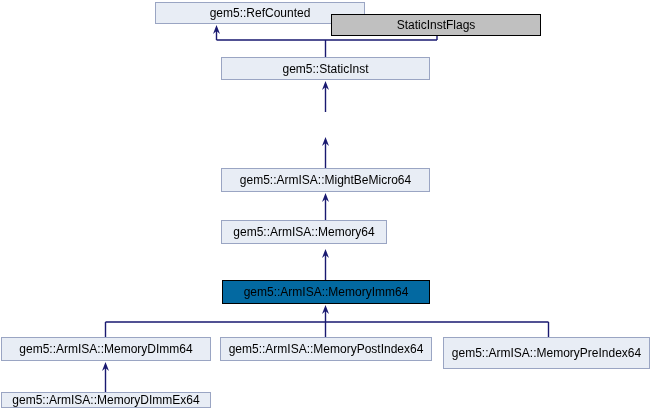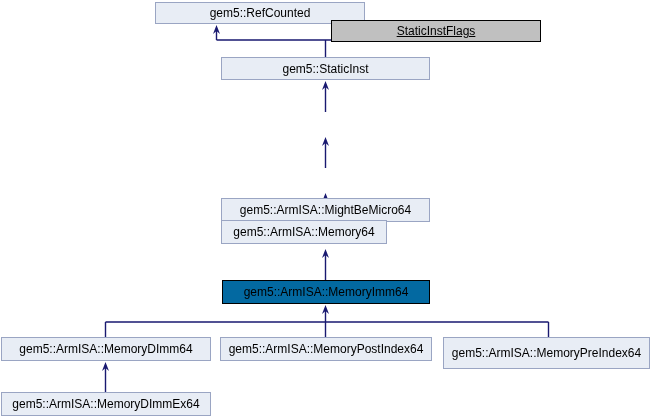--- a/index.html
+++ b/index.html
@@ -67,32 +67,32 @@
       <polygon points="325.5,137 322,146 325.5,143 329,146"></polygon>
       <polygon points="325.5,193 322,202 325.5,199 329,202"></polygon>
       <polygon points="325.5,249 322,258 325.5,255 329,258"></polygon>
       <polygon points="325.5,305 322,314 325.5,311 329,314"></polygon>
       <polygon points="105.5,362 102,371 105.5,368 109,371"></polygon>
     </g>
   </svg>
 
   <div class="node" style="left:110px; top:2px; width:210px; height:22px;margin-left:45px;">gem5::RefCounted</div>
 
-  <div class="node gray" style="left:331px; top:20px; width:210px; height:22px;text-decoration:underline;">StaticInstFlags</div>
+  <div class="node gray" style="left:331px; top:14px; width:210px; height:22px;">StaticInstFlags</div>
 
   <div class="node" style="left:221px; top:57px; width:209px; height:23px;text-align:right;">gem5::StaticInst</div>
 
 
-  <div class="node" style="left:221px; top:168px; width:209px; height:24px;margin-top:30px;">gem5::ArmISA::MightBeMicro64</div>
+  <div class="node" style="left:221px; top:168px; width:209px; height:24px;">gem5::ArmISA::MightBeMicro64</div>
 
   <div class="node" style="left:221px; top:220px; width:166px; height:24px;">gem5::ArmISA::Memory64</div>
 
   <div class="node current" style="left:222px; top:280px; width:208px; height:24px;">gem5::ArmISA::MemoryImm64</div>
 
   <div class="node" style="left:1px; top:337px; width:210px; height:24px;">gem5::ArmISA::MemoryDImm64</div>
 
   <div class="node" style="left:220px; top:337px; width:212px; height:24px;">gem5::ArmISA::MemoryPostIndex64</div>
 
   <div class="node" style="left:443px; top:337px; width:207px; height:32px;">gem5::ArmISA::MemoryPreIndex64</div>
 
-  <div class="node" style="left:1px; top:392px; width:210px; height:24px;">gem5::ArmISA::MemoryDImmEx64</div>
+  <div class="node" style="left:1px; top:392px; width:210px; height:16px;">gem5::ArmISA::MemoryDImmEx64</div>
 
 </div>
 
 </body></html>

